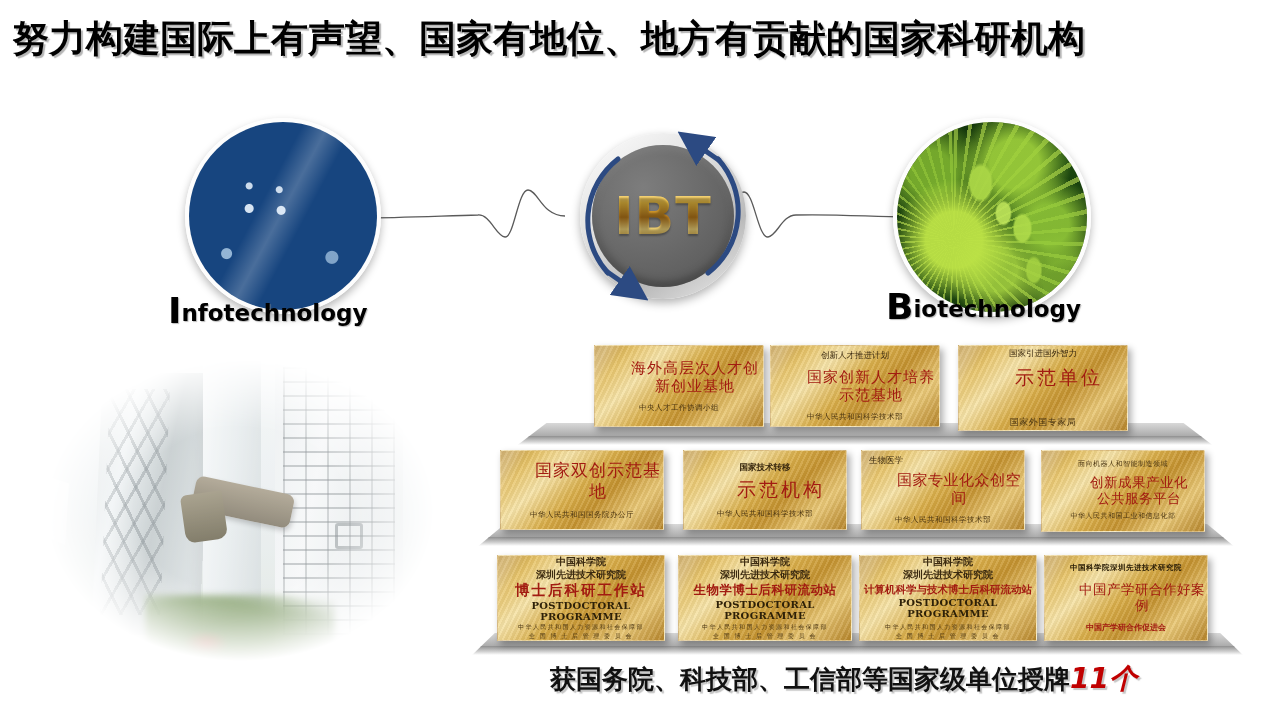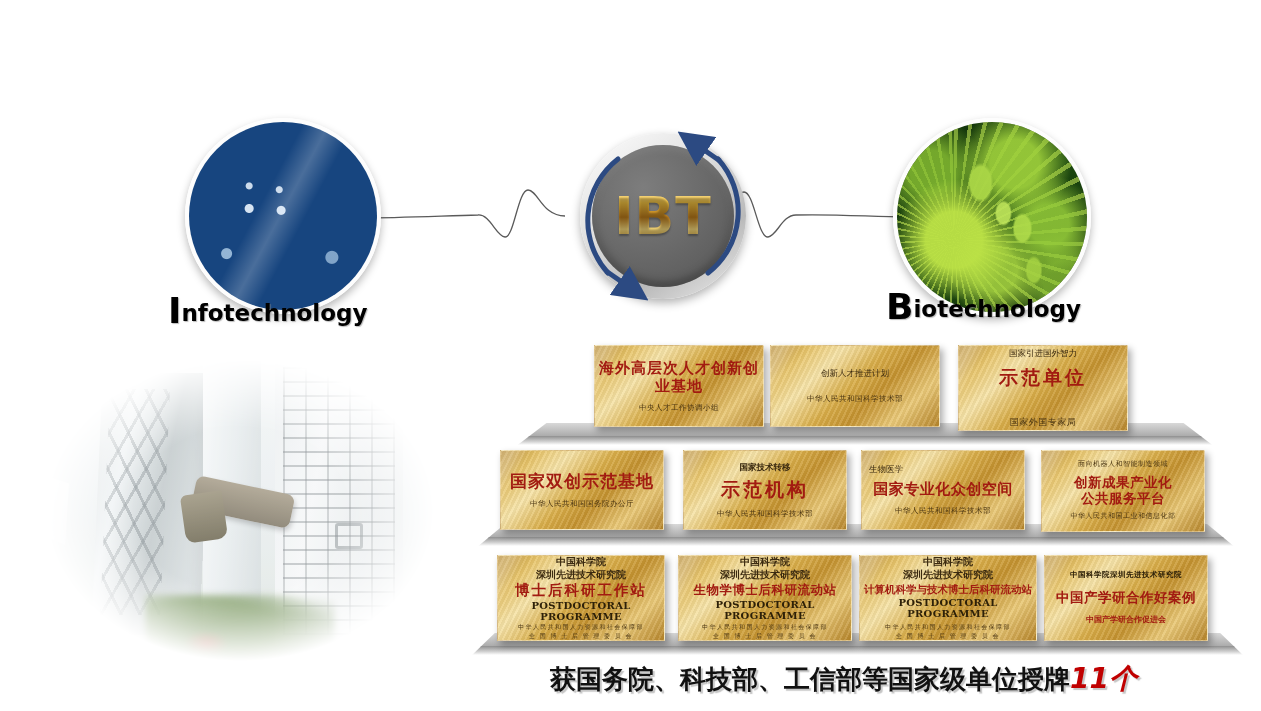--- a/index.html
+++ b/index.html
@@ -202,21 +202,21 @@
     background:
       linear-gradient(118deg, rgba(255,255,255,.30) 0 6%, rgba(255,255,255,0) 14%),
       repeating-linear-gradient(116deg, rgba(255,255,255,.10) 0 2px, rgba(0,0,0,.04) 2px 5px),
       linear-gradient(135deg,#b98a2b 0%,#e7c46a 16%,#f6e3a8 30%,#d9ae4a 48%,#c4922f 62%,#e9c877 80%,#b6852a 100%);
     border:1px solid rgba(255,255,255,.35);
     box-shadow:3px 4px 7px rgba(0,0,0,.33);
     display:flex;flex-direction:column;align-items:center;justify-content:center;
     font-family:"DejaVu Sans","Liberation Sans",sans-serif;
     color:#3b2a10;text-align:center;overflow:hidden;
   }
-  .pl-main{font-size:15px;font-weight:bold;color:#a21b11;line-height:1.22;letter-spacing:1px;}
+  .pl-main{font-size:15px;font-weight:normal;color:#a21b11;line-height:1.22;letter-spacing:1px;padding-left:32px;}
   .pl-main.two{font-size:13.5px;letter-spacing:.5px;}
   .pl-foot{font-size:7.5px;color:#4a3512;line-height:1.3;letter-spacing:.5px;}
   .pl-org{font-size:10px;color:#3b2a10;line-height:1.28;font-weight:bold;
           font-family:"DejaVu Serif","Liberation Serif",serif;}
   .pl-cn-big{font-size:14.5px;font-weight:bold;color:#a21b11;letter-spacing:2px;
              font-family:"DejaVu Serif","Liberation Serif",serif;}
   .pl-cn-big.narrow{font-size:12.5px;letter-spacing:.5px;}
   .pl-en{font-size:10px;font-weight:bold;color:#2d2008;letter-spacing:.3px;
          font-family:"DejaVu Serif","Liberation Serif",serif;}
   .pl-tiny{font-size:6px;color:#4a3512;letter-spacing:1.4px;line-height:1.5;}
@@ -233,20 +233,21 @@
     font-size:26px;font-weight:bold;color:#111;
     text-shadow:2px 2px 1px rgba(150,150,150,.55);
   }
   .caption .count{color:#c00000;font-style:italic;font-size:28px;}
 </style>
 </head>
 <body>
 
 <div class="slide">
 
+  <div class="title">努力构建国际上有声望、国家有地位、地方有贡献的国家科研机构</div>
 
   <div class="photo">
     <div class="sky"></div>
     <div class="monolithA"></div>
     <div class="monolithB"></div>
     <div class="monolithC"></div>
     <div class="chip"></div>
     <div class="arm"></div>
     <div class="fingers"></div>
     <div class="foliage"></div>
@@ -309,20 +310,21 @@
 
   <div class="plaque" style="left:594px;top:345px;width:168px;height:80px;">
     <div class="pl-main">海外高层次人才创新创业基地</div>
     <div class="gap8"></div>
     <div class="pl-foot">中央人才工作协调小组</div>
   </div>
 
   <div class="plaque" style="left:770px;top:345px;width:168px;height:80px;">
     <div class="pl-sub-hdr">创新人才推进计划</div>
     <div class="gap6"></div>
+    <div class="pl-main">国家创新人才培养示范基地</div>
     <div class="gap8"></div>
     <div class="pl-foot">中华人民共和国科学技术部</div>
   </div>
 
   <div class="plaque" style="left:958px;top:345px;width:168px;height:84px;">
     <div class="pl-sub-hdr">国家引进国外智力</div>
     <div class="gap6"></div>
     <div class="pl-main" style="font-size:19px;letter-spacing:3px;font-family:'DejaVu Serif','Liberation Serif',serif;">示范单位</div>
     <div class="gap8"></div>
     <div class="pl-foot" style="font-size:9px;margin-top:20px;">国家外国专家局</div>
@@ -386,21 +388,21 @@
     <div class="pl-org">深圳先进技术研究院</div>
     <div class="gap4"></div>
     <div class="pl-cn-big" style="font-size:10.5px;letter-spacing:0px;">计算机科学与技术博士后科研流动站</div>
     <div class="pl-en">POSTDOCTORAL PROGRAMME</div>
     <div class="gap6"></div>
     <div class="pl-tiny">中华人民共和国人力资源和社会保障部</div>
     <div class="pl-tiny">全 国 博 士 后 管 理 委 员 会</div>
   </div>
 
   <div class="plaque" style="left:1044px;top:555px;width:162px;height:84px;">
-    <div class="pl-foot" style="font-size:7.5px;font-weight:bold;color:#2d2008;font-family:Liberation Mono, monospace;">中国科学院深圳先进技术研究院</div>
+    <div class="pl-foot" style="font-size:7.5px;font-weight:bold;color:#2d2008;">中国科学院深圳先进技术研究院</div>
     <div class="gap8"></div>
     <div class="pl-main" style="font-size:13.5px;letter-spacing:.5px;font-family:'DejaVu Serif','Liberation Serif',serif;">中国产学研合作好案例</div>
     <div class="gap8"></div>
     <div class="pl-red-small">中国产学研合作促进会</div>
   </div>
 
   <div class="caption">
     <span>获国务院、科技部、工信部等国家级单位授牌</span><span class="count">11个</span>
   </div>
 

